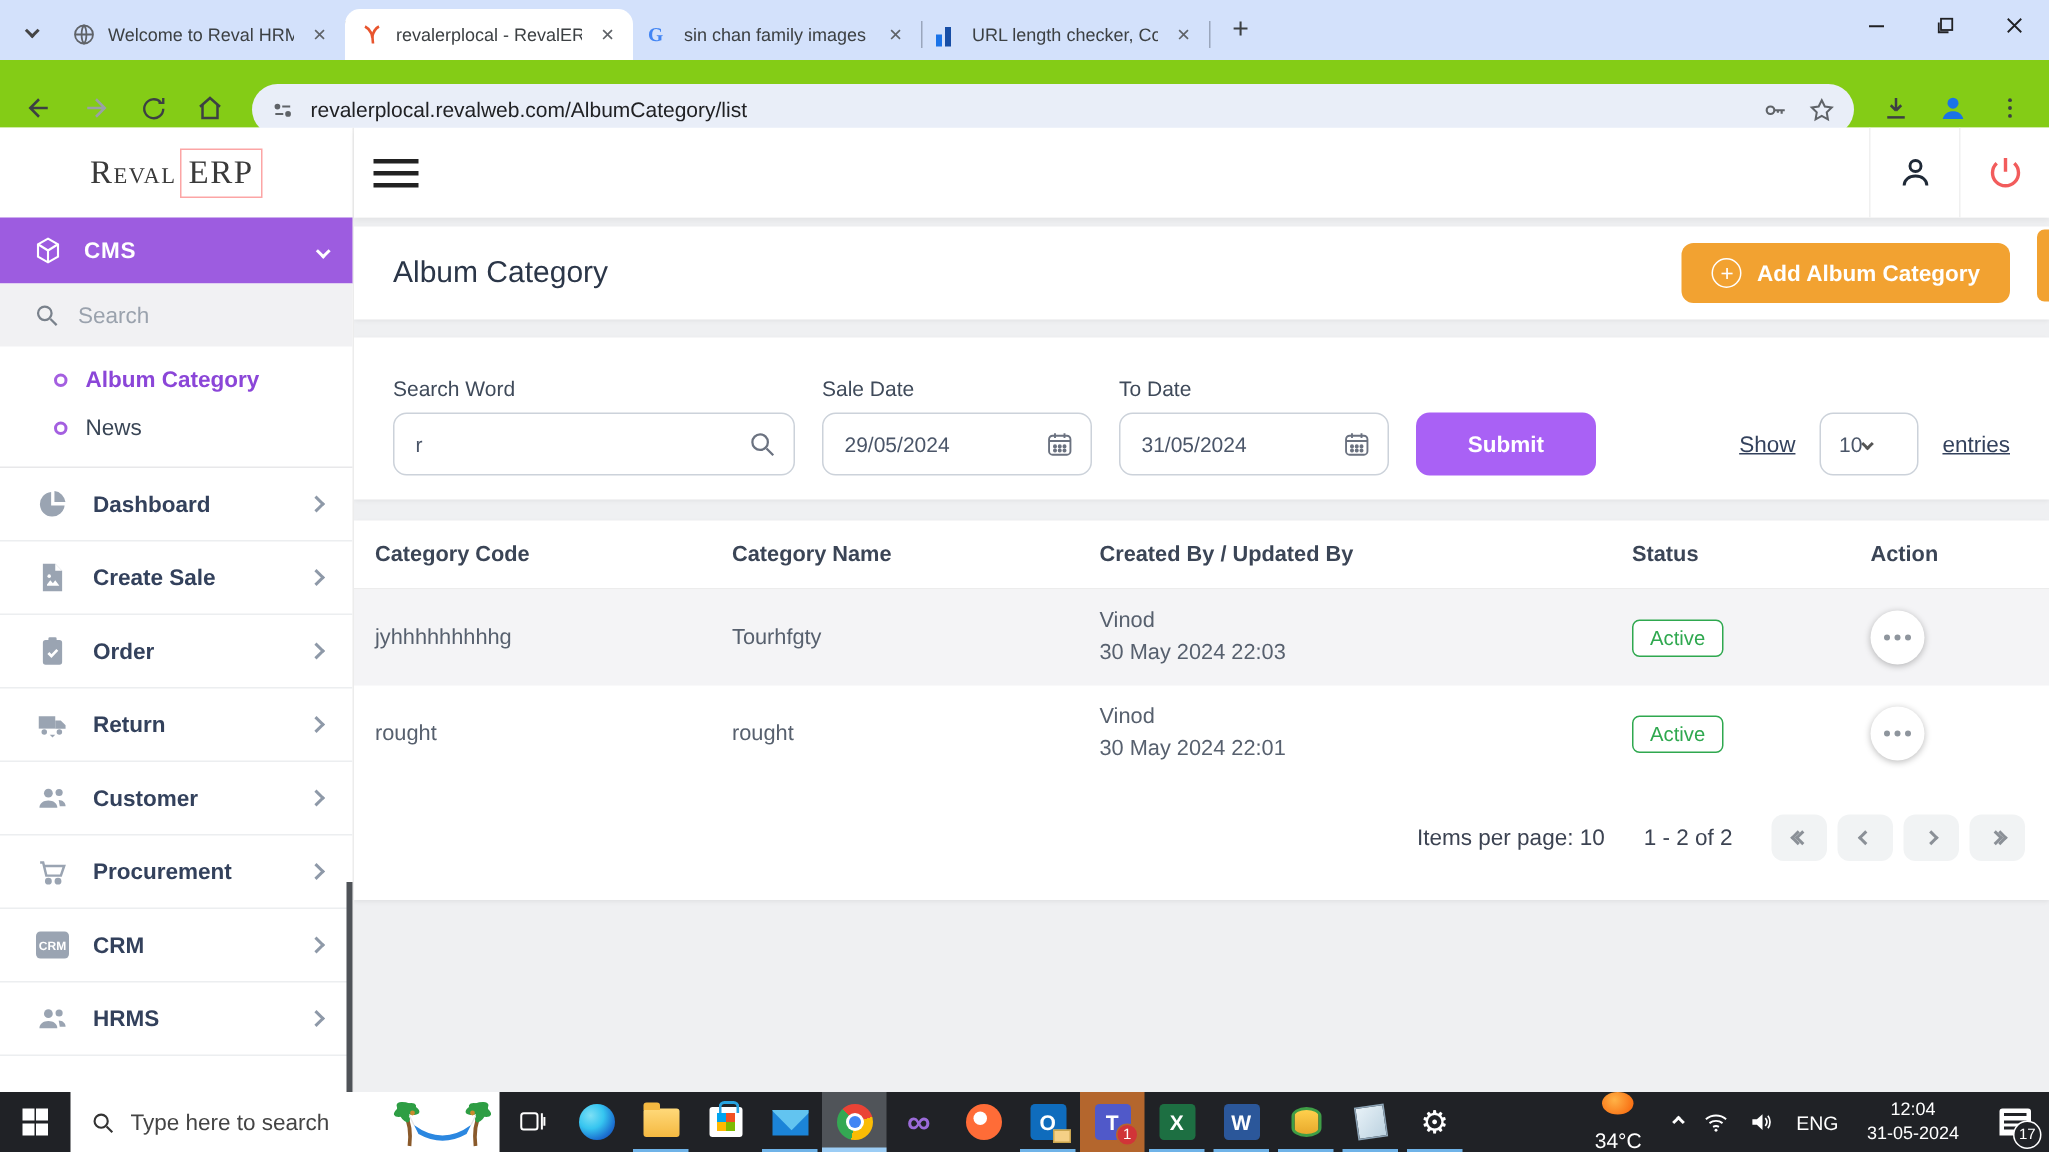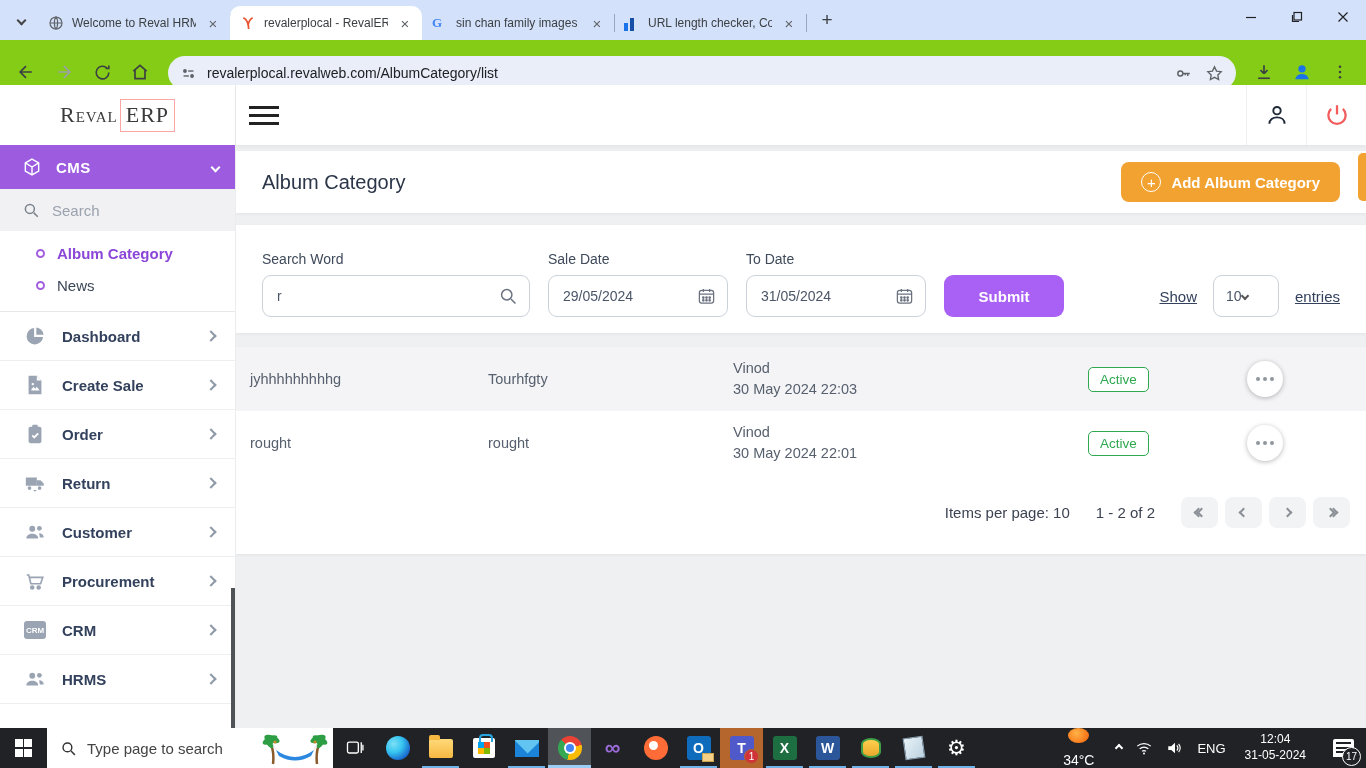--- a/index.html
+++ b/index.html
@@ -523,20 +523,27 @@
             <span class="show-txt">Show</span>
             <div class="pagesize-box">
               <span>10</span>
               <span class="chev down"></span>
             </div>
             <span class="entries-txt">entries</span>
           </div>
         </div>
 
         <div class="card table-card">
+          <div class="trow thead">
+            <span class="tcell">Category Code</span>
+            <span class="tcell">Category Name</span>
+            <span class="tcell">Created By / Updated By</span>
+            <span class="tcell">Status</span>
+            <span class="tcell">Action</span>
+          </div>
 
           <div class="trow tbody-row alt">
             <span>jyhhhhhhhhhg</span>
             <span>Tourhfgty</span>
             <span>
               <span class="by-line" style="display:block">Vinod</span>
               <span class="by-line" style="display:block">30 May 2024 22:03</span>
             </span>
             <span><span class="status-badge">Active</span></span>
             <span>
@@ -605,21 +612,21 @@
           <i></i>
         </span>
     </div>
     <div class="tb-search">
       <span style="color:#333">
         <svg width="17" height="17" viewBox="0 0 24 24" fill="none" stroke="currentColor" stroke-width="2">
             <circle cx="10.5" cy="10.5" r="6.2"></circle>
             <path d="M15.6 15.6L21 21"></path>
           </svg>
       </span>
-      <span class="tb-search-text">Type page to search</span>
+      <span class="tb-search-text">Type here to search</span>
       <svg class="palms" viewBox="0 0 72 36">
         <path d="M14 34c1-9 0-16-3-21" stroke="#8a5a2b" stroke-width="2.5" fill="none"></path>
         <path d="M58 34c-1-9 0-16 3-21" stroke="#8a5a2b" stroke-width="2.5" fill="none"></path>
         <g fill="#2e9e44">
             <ellipse cx="11" cy="10" rx="8" ry="3.5" transform="rotate(-25 11 10)"></ellipse>
             <ellipse cx="13" cy="9" rx="8" ry="3.5" transform="rotate(20 13 9)"></ellipse>
             <ellipse cx="10" cy="12" rx="7" ry="3" transform="rotate(60 10 12)"></ellipse>
           </g>
         <g fill="#2e9e44">
             <ellipse cx="61" cy="10" rx="8" ry="3.5" transform="rotate(25 61 10)"></ellipse>

